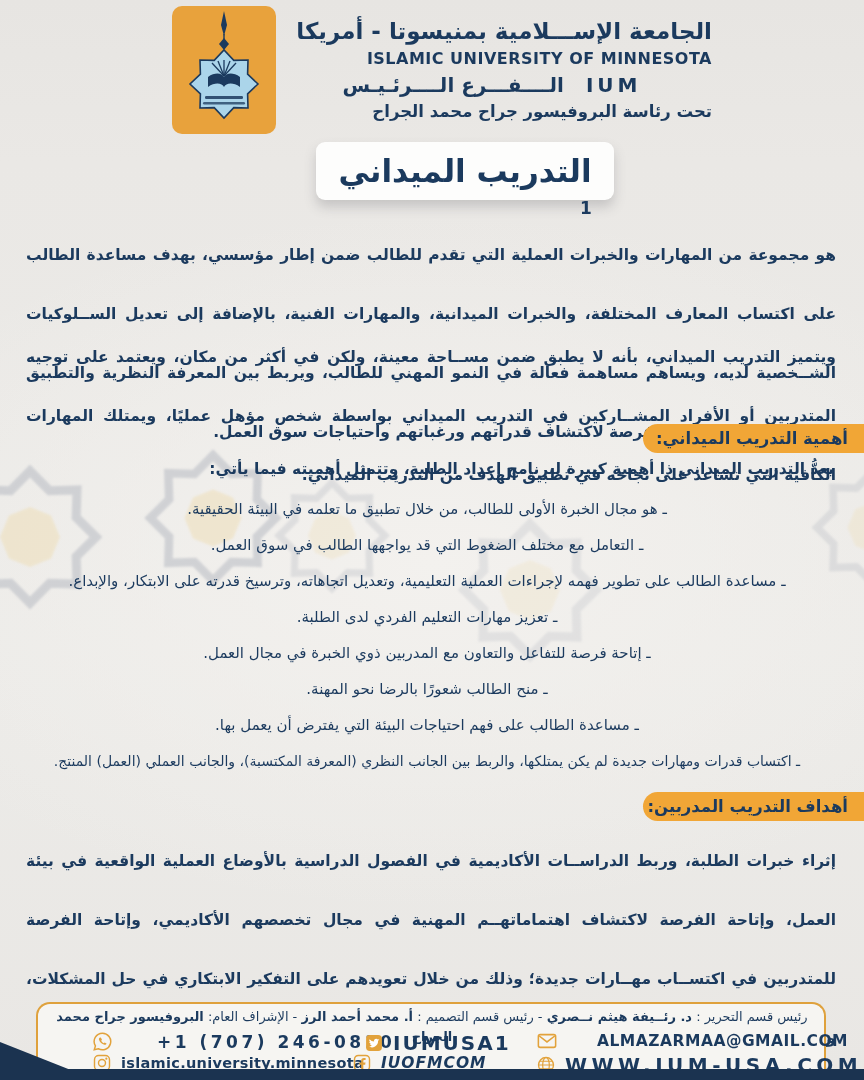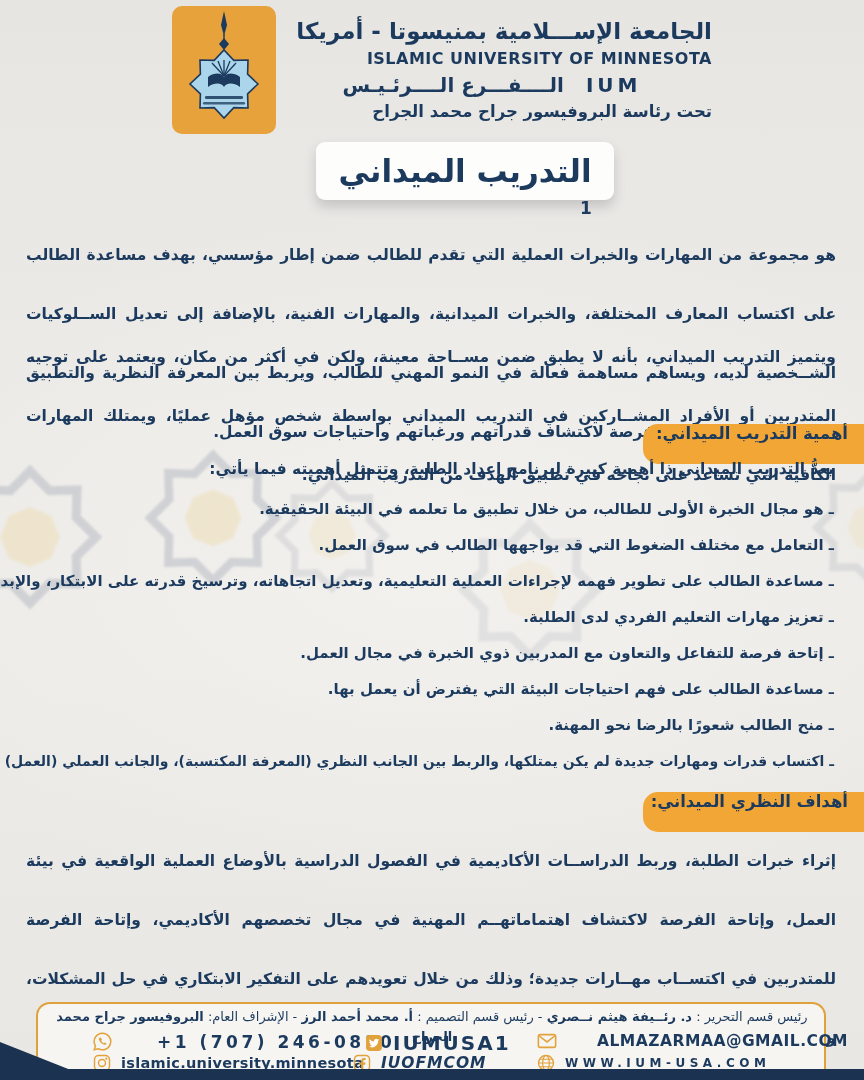--- a/index.html
+++ b/index.html
@@ -22,38 +22,38 @@
   .hdr-l4{font-size:16.5px;font-weight:bold;line-height:25px;}
   
   .title-box{position:absolute;left:316px;top:142px;width:298px;height:58px;background:#fdfdfc;border-radius:9px;
     box-shadow:0 7px 12px rgba(90,90,100,.25);display:flex;align-items:center;justify-content:center;}
   .title-box span{font-size:31px;font-weight:bold;}
   .page-num{position:absolute;left:580px;top:198px;font-size:17px;font-weight:bold;}
   
   .para{position:absolute;left:26px;right:28px;direction:rtl;text-align:justify;font-weight:bold;
     font-size:15.5px;line-height:59px;}
   .lead{position:absolute;left:26px;right:30px;direction:rtl;text-align:right;font-weight:bold;font-size:15.5px;}
-  .chip{position:absolute;right:0;height:40px;background:#F1A636;border-radius:15px 0 0 15px;
-    display:flex;align-items:flex-start;justify-content:flex-start;direction:rtl;padding-right:16px;box-sizing:border-box;}
+  .chip{position:absolute;right:0;height:29px;background:#F1A636;border-radius:15px 0 0 15px;
+    display:flex;align-items:center;justify-content:flex-start;direction:rtl;padding-right:16px;box-sizing:border-box;}
   .chip span{font-size:16.5px;font-weight:bold;}
   .bullets{position:absolute;left:20px;right:30px;top:498px;direction:rtl;}
-  .bullet{font-size:15px;font-weight:bold;line-height:23px;margin-bottom:13px;text-align:right;white-space:nowrap;}
+  .bullet{font-size:15px;font-weight:normal;line-height:23px;margin-bottom:13px;text-align:center;white-space:nowrap;}
   
   .foot-box{position:absolute;left:36px;right:38px;top:1002px;bottom:0;background:#f6f5f2;
     border:2px solid #DFA13C;border-bottom:none;border-radius:14px 14px 0 0;}
   .credits{position:absolute;left:50px;right:50px;top:1007px;text-align:center;direction:rtl;font-size:13px;line-height:20px;}
   .credits .b{font-weight:bold;}
   .contact{position:absolute;display:flex;align-items:center;gap:9px;direction:ltr;font-weight:bold;white-space:nowrap;}
   .contact svg{flex:0 0 auto;}
   .c-phone{left:92px;top:1031px;font-size:17px;letter-spacing:3.5px;gap:44px;}
   .c-insta{left:92px;top:1053px;font-size:14.5px;letter-spacing:.3px;}
   .c-twit{left:364px;top:1031px;font-size:20px;letter-spacing:2px;}
   .c-fb{left:352px;top:1053px;font-size:15.5px;letter-spacing:1px;font-style:italic;}
   .c-mail{left:536px;top:1031px;font-size:15.5px;letter-spacing:.5px;gap:39px;}
-  .c-web{left:536px;top:1053px;font-size:12px;letter-spacing:4.5px;justify-content:flex-end;}
+  .c-web{left:536px;top:1053px;font-size:20px;letter-spacing:4.5px;justify-content:flex-end;}
   .navy-bar{position:absolute;left:0;right:0;bottom:0;height:11px;background:#1b3350;}
   .navy-wedge{position:absolute;left:0;top:1042px;width:96px;height:38px;background:#1b3350;
     clip-path:polygon(0 0,100% 100%,0 100%);}
 </style>
 </head>
 <body>
 
 <div id="page">
 
   <svg width="0" height="0" style="position:absolute">
@@ -121,27 +121,27 @@
     <span>أهمية التدريب الميداني:</span>
   </div>
   <div class="lead" style="top:460px">يعدُّ التدريب الميداني ذا أهمية كبيرة لبرنامج إعداد الطلبة، وتتمثل أهميته فيما يأتي:</div>
 
   <div class="bullets">
     <div class="bullet">ـ هو مجال الخبرة الأولى للطالب، من خلال تطبيق ما تعلمه في البيئة الحقيقية.</div>
     <div class="bullet">ـ التعامل مع مختلف الضغوط التي قد يواجهها الطالب في سوق العمل.</div>
     <div class="bullet">ـ مساعدة الطالب على تطوير فهمه لإجراءات العملية التعليمية، وتعديل اتجاهاته، وترسيخ قدرته على الابتكار، والإبداع.</div>
     <div class="bullet">ـ تعزيز مهارات التعليم الفردي لدى الطلبة.</div>
     <div class="bullet">ـ إتاحة فرصة للتفاعل والتعاون مع المدربين ذوي الخبرة في مجال العمل.</div>
+    <div class="bullet">ـ منح الطالب شعورًا بالرضا نحو المهنة.</div>
     <div class="bullet">ـ مساعدة الطالب على فهم احتياجات البيئة التي يفترض أن يعمل بها.</div>
-    <div class="bullet">ـ منح الطالب شعورًا بالرضا نحو المهنة.</div>
     <div class="bullet" style="font-size:14px">ـ اكتساب قدرات ومهارات جديدة لم يكن يمتلكها، والربط بين الجانب النظري (المعرفة المكتسبة)، والجانب العملي (العمل) المنتج.</div>
   </div>
 
   <div class="chip" style="top:792px;width:221px">
-    <span>أهداف النظري الميداني:</span>
+    <span>أهداف التدريب المدربين:</span>
   </div>
   <div class="para" style="top:832px">إثراء خبرات الطلبة، وربط الدراســات الأكاديمية في الفصول الدراسية بالأوضاع العملية الواقعية في بيئة العمل، وإتاحة الفرصة لاكتشاف اهتماماتهــم المهنية في مجال تخصصهم الأكاديمي، وإتاحة الفرصة للمتدربين في اكتســاب مهــارات جديدة؛ وذلك من خلال تعويدهم على التفكير الابتكاري في حل المشكلات، واتخاذ القرارات العملية بثقة.</div>
 
   <div class="foot-box"></div>
 
   <div class="credits">
     <span>رئيس قسم التحرير : </span><span class="b">د. رئــيفة هيثم نــصري</span><span> - رئيس قسم التصميم : </span><span class="b">أ. محمد أحمد الرز</span><span> - الإشراف العام: </span><span class="b">البروفيسور جراح محمد الجراح</span>
   </div>
 
   <div class="contact c-phone">

